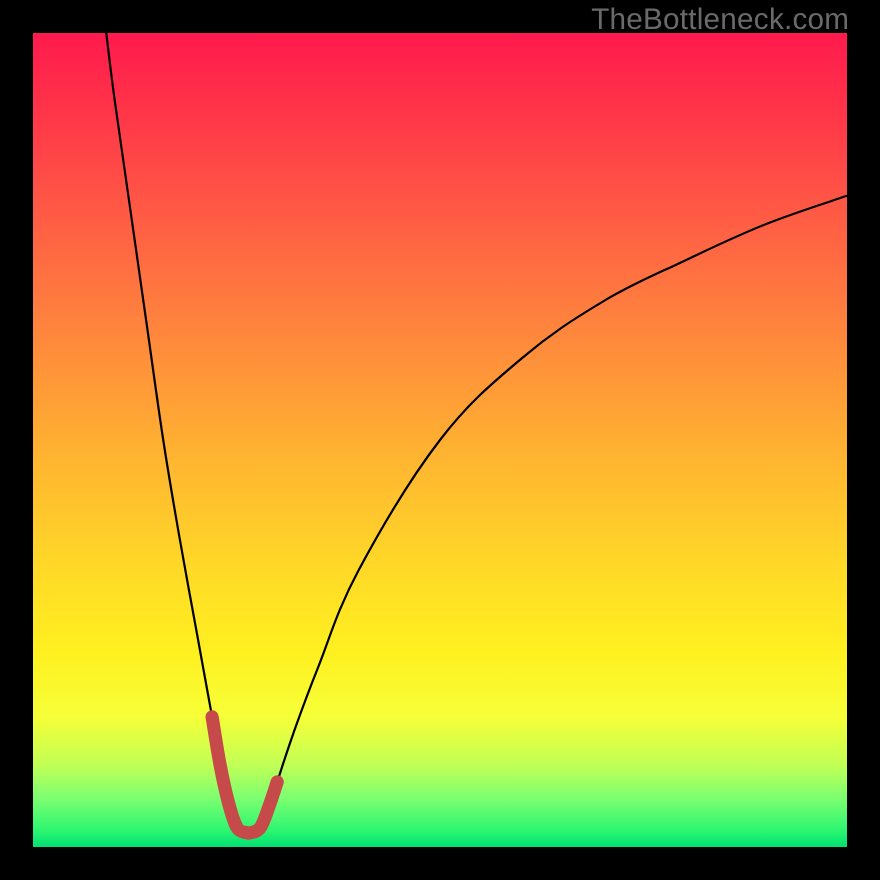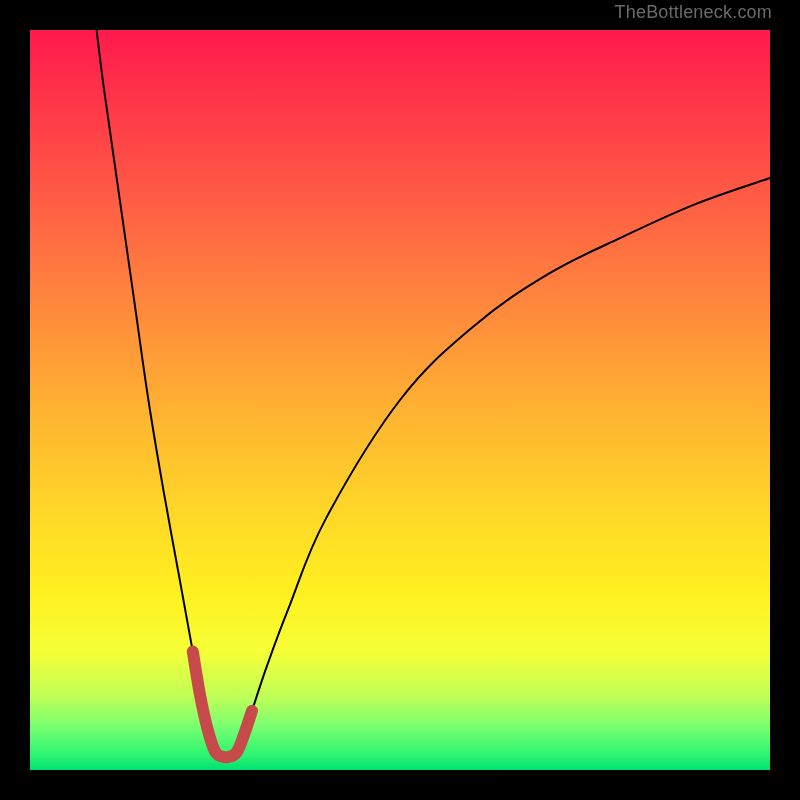--- a/index.html
+++ b/index.html
@@ -38,21 +38,21 @@
       #7cff70 94%,
       #2cf571 98%,
       #00e071 100%
     );
   }
   .watermark {
     position: absolute;
     top: 2px;
     right: 28px;
     color: #6a6a6a;
-    font-size: 18px;
+    font-size: 27px;
     font-weight: 500;
     letter-spacing: 0.2px;
     user-select: none;
   }
   svg.curve {
     position: absolute;
     left: 0;
     top: 0;
     width: 740px;
     height: 740px;

